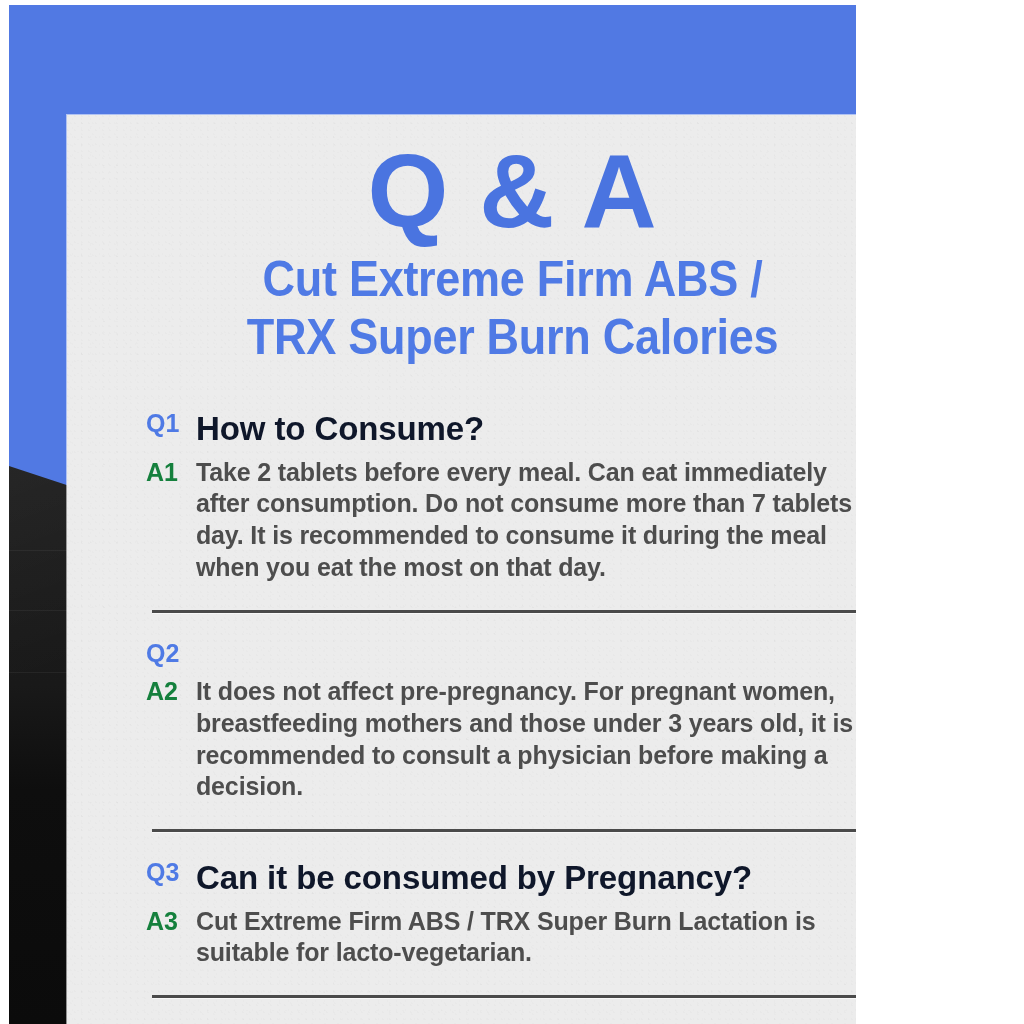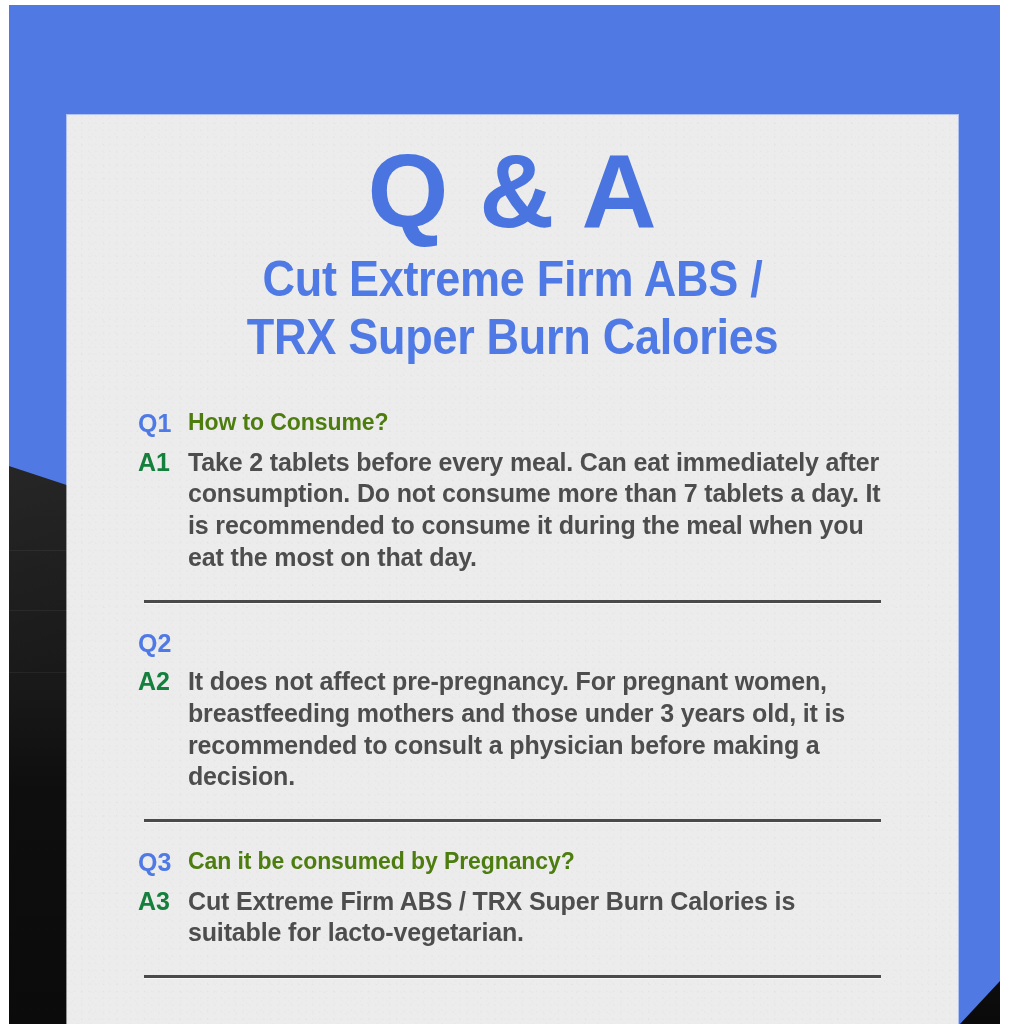--- a/index.html
+++ b/index.html
@@ -11,21 +11,21 @@
   body {
     width: 1024px;
     height: 1024px;
     overflow: hidden;
     font-family: "Liberation Sans", sans-serif;
   }
 
   
   #stage {
     position: relative;
-    width: 1000px;
+    width: 856px;
     height: 1024px;
     background: #ffffff;
     overflow: hidden;
   }
 
   
   .blue-field {
     position: absolute;
     left: 9px;
     top: 5px;
@@ -117,21 +117,21 @@
     font-weight: bold;
     font-size: 50px;
     line-height: 1.16;
     letter-spacing: -0.3px;
     transform: scaleX(0.9);
   }
   .product-title .ln { display: block; white-space: nowrap; }
 
   
   .qa-list {
-    margin: 8px;
+    margin: 16px;
     padding: 0;
     list-style: none;
   }
   .qa-item { position: relative; }
   .qa-item.first { margin-top: 42px; }
 
   .qa-row {
     display: flex;
     align-items: flex-start;
   }
@@ -142,23 +142,23 @@
     flex: 0 0 auto;
     width: 50px;
     font-weight: bold;
     font-size: 25px;
     line-height: 1.26;
   }
   .q-row .tag { color: #4f7ae5; }
   .a-row .tag { color: #15803d; }
 
   .q-text {
-    color: #4d7c0f;
-    font-weight: bold;
-    font-size: 23px;
+    color: #0f172a;
+    font-weight: bold;
+    font-size: 33px;
     line-height: 1.26;
     letter-spacing: -0.1px;
   }
   .a-text {
     color: #4d4d4d;
     font-weight: bold;
     font-size: 25px;
     line-height: 1.27;
     letter-spacing: -0.15px;
     max-width: 712px;
@@ -224,21 +224,21 @@
           <div class="gap-after-divider"></div>
         </li>
 
         <li class="qa-item">
           <div class="qa-row q-row">
             <span class="tag">Q3</span>
             <span class="q-text">Can it be consumed by Pregnancy?</span>
           </div>
           <div class="qa-row a-row">
             <span class="tag">A3</span>
-            <span class="a-text">Cut Extreme Firm ABS / TRX Super Burn Calories is suitable for lacto-vegetarian.</span>
+            <span class="a-text">Cut Extreme Firm ABS / TRX Super Burn Lactation is suitable for lacto-vegetarian.</span>
           </div>
           <div class="divider"></div>
         </li>
 
       </ul>
     </div>
   </div>
 
 </div>
 

